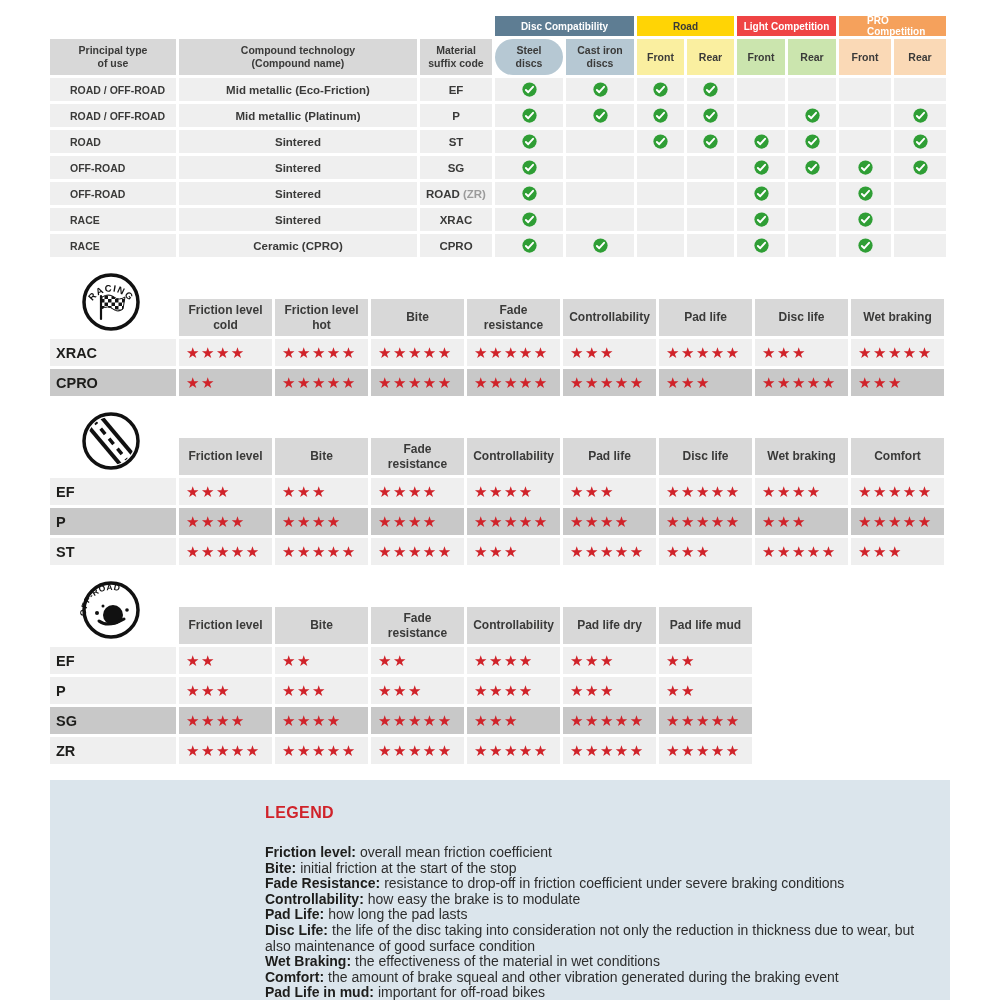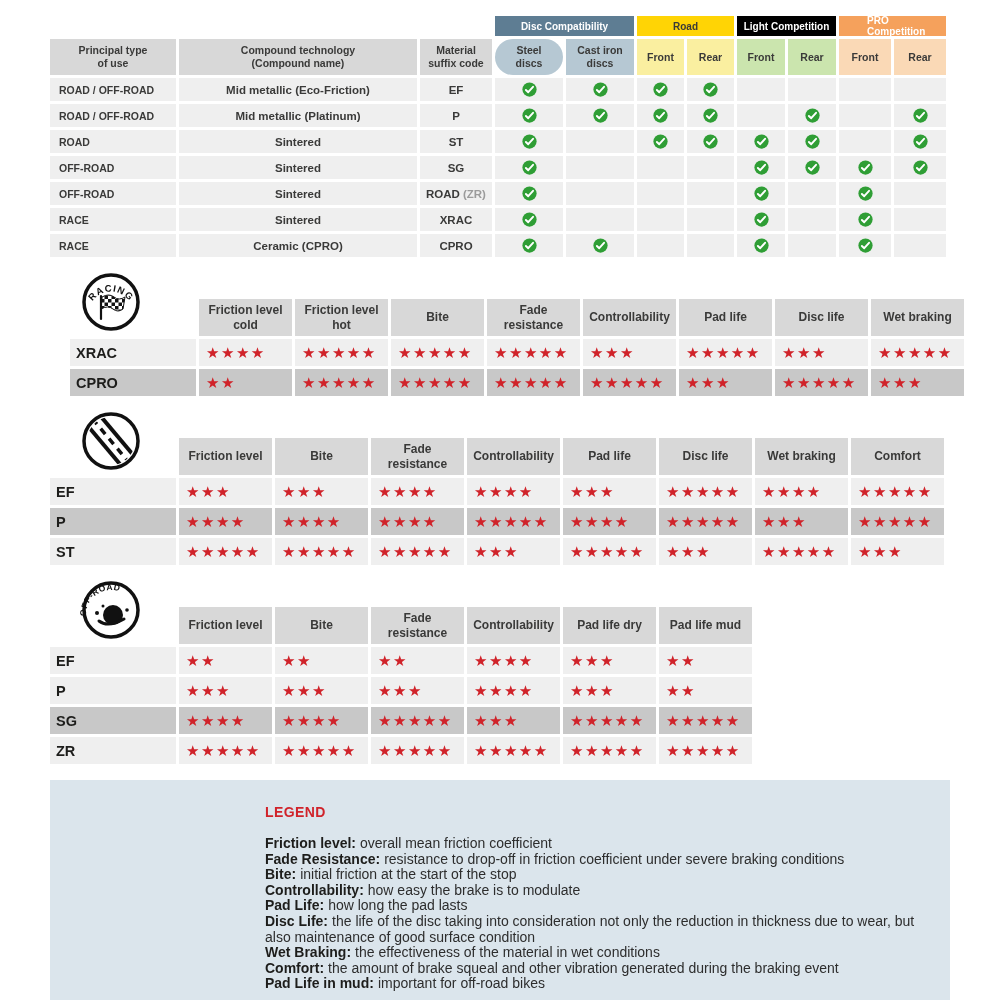--- a/index.html
+++ b/index.html
@@ -22,21 +22,21 @@
     background: var(--header-gray); color: var(--text-dark);
     font-weight: bold; font-size: 10.5px; line-height: 1.2;
     display: flex; align-items: center; justify-content: center;
     text-align: center; white-space: pre-line; height: 36px;
   }
   .cell {
     background: var(--row-light); height: 23px;
     display: flex; align-items: center; justify-content: center;
     font-size: 11px; color: var(--text-dark);
   }
-  .use-cell { justify-content: flex-start; padding-left: 9px; font-weight: bold; font-size: 10.5px; }
+  .use-cell { justify-content: flex-start; padding-left: 20px; font-weight: bold; font-size: 10.5px; }
   .tech-cell { font-weight: bold; font-size: 11.5px; }
   .code-cell { font-weight: bold; font-size: 11.5px; }
   .code-note { color: #9b9b9b; margin-left: 3px; }
 
   
   .section { position: relative; padding-top: 28px; margin-top: 14px; }
   .section-icon { position: absolute; top: 0; left: 30px; width: 62px; height: 62px; }
   .rating-grid { display: grid; gap: 3px; }
   .corner { background: transparent; }
   .rating-th { height: 37px; font-size: 12px; white-space: normal; padding: 0 4px; }
@@ -44,36 +44,36 @@
     justify-content: flex-start; padding-left: 6px;
     font-weight: bold; font-size: 14.5px; color: #1d1d1b; height: 27px;
   }
   .star-cell { justify-content: flex-start; padding-left: 7px; height: 27px; }
   .light { background: var(--row-light); }
   .dark { background: var(--row-dark); }
   .stars { color: var(--star-red); font-size: 15px; letter-spacing: 1.5px; line-height: 1; }
 
   
   .legend { background: var(--legend-bg); margin-top: 16px; padding: 24px 30px 34px 215px; }
-  .legend-title { color: var(--legend-accent); font-weight: bold; font-size: 14px; letter-spacing: 0.4px; margin-bottom: 16px; }
+  .legend-title { color: var(--legend-accent); font-weight: bold; font-size: 16px; letter-spacing: 0.4px; margin-bottom: 23px; }
   .legend-line { font-size: 14px; line-height: 15.6px; color: #2d2d2d; }
   .legend-term { font-weight: bold; color: #1d1d1b; }
   .legend-term::after { content: ":"; }
   .legend-desc { margin-left: 4px; }
 </style>
 </head>
 <body>
 
 <div class="page">
 
   <div class="compat-grid">
       <div class="spacer" style="grid-column: span 3;"></div>
       <div class="group-header" style="background: rgb(94, 125, 147); color: rgb(255, 255, 255); grid-column: span 2;">Disc Compatibility</div>
       <div class="group-header" style="background: rgb(255, 212, 5); color: rgb(58, 58, 57); grid-column: span 2;">Road</div>
-      <div class="group-header" style="background: #000000; color: rgb(255, 255, 255); grid-column: span 2;">Light Competition</div>
+      <div class="group-header" style="background: #ef4444; color: rgb(255, 255, 255); grid-column: span 2;">Light Competition</div>
       <div class="group-header" style="background: rgb(245, 161, 92); color: rgb(255, 255, 255); grid-column: span 2; padding-left: 28px;">PRO Competition</div>
       <div class="th">Principal type
 of use</div>
       <div class="th">Compound technology
 (Compound name)</div>
       <div class="th">Material
 suffix code</div>
       <div class="th" style="background: rgb(182, 200, 211); border-radius: 18px;">Steel
 discs</div>
       <div class="th" style="background: rgb(182, 200, 211);">Cast iron
@@ -344,21 +344,21 @@
           <path id="arc-racing" d="M 10 36 A 22 22 0 0 1 52 36" fill="none"></path>
         </defs>
         <circle cx="31" cy="31" r="27" fill="none" stroke="#111" stroke-width="3.5"></circle>
         <text font-size="9.5" font-weight="bold" fill="#111" letter-spacing="1">
           <textPath href="#arc-racing" startOffset="50%" text-anchor="middle">RACING</textPath>
         </text>
         <line x1="21" y1="25" x2="21" y2="48" stroke="#111" stroke-width="2.2" stroke-linecap="round"></line>
         <path d="M22 26 q7 -4 12 0 q5 4 11 0 l-2 12 q-5 4 -10 0 q-5 -4 -12 0 z" fill="url(#chk)" stroke="#111" stroke-width="1"></path>
       </svg>
     </div>
-    <div class="rating-grid" id="table-racing" style="grid-template-columns: 126px repeat(8, 93px); margin-left: 20px;">
+    <div class="rating-grid" id="table-racing" style="grid-template-columns: 126px repeat(8, 93px);">
         <div class="corner"></div>
         <div class="th rating-th">Friction level cold</div>
         <div class="th rating-th">Friction level hot</div>
         <div class="th rating-th">Bite</div>
         <div class="th rating-th">Fade resistance</div>
         <div class="th rating-th">Controllability</div>
         <div class="th rating-th">Pad life</div>
         <div class="th rating-th">Disc life</div>
         <div class="th rating-th">Wet braking</div>
         <div class="cell row-label light">XRAC</div>
@@ -619,22 +619,22 @@
         <div class="cell star-cell light">
           <span class="stars">★★★★★</span>
         </div>
       </div>
   </section>
 
   <div class="legend">
     <div class="legend-title">LEGEND</div>
     <div>
         <div class="legend-line"><span class="legend-term">Friction level</span><span class="legend-desc">overall mean friction coefficient</span></div>
+        <div class="legend-line"><span class="legend-term">Bite</span><span class="legend-desc">initial friction at the start of the stop</span></div>
         <div class="legend-line"><span class="legend-term">Fade Resistance</span><span class="legend-desc">resistance to drop-off in friction coefficient under severe braking conditions</span></div>
-        <div class="legend-line"><span class="legend-term">Bite</span><span class="legend-desc">initial friction at the start of the stop</span></div>
         <div class="legend-line"><span class="legend-term">Controllability</span><span class="legend-desc">how easy the brake is to modulate</span></div>
         <div class="legend-line"><span class="legend-term">Pad Life</span><span class="legend-desc">how long the pad lasts</span></div>
         <div class="legend-line"><span class="legend-term">Disc Life</span><span class="legend-desc">the life of the disc taking into consideration not only the reduction in thickness due to wear, but also maintenance of good surface condition</span></div>
         <div class="legend-line"><span class="legend-term">Wet Braking</span><span class="legend-desc">the effectiveness of the material in wet conditions</span></div>
         <div class="legend-line"><span class="legend-term">Comfort</span><span class="legend-desc">the amount of brake squeal and other vibration generated during the braking event</span></div>
         <div class="legend-line"><span class="legend-term">Pad Life in mud</span><span class="legend-desc">important for off-road bikes</span></div>
       </div>
   </div>
 
 </div>

